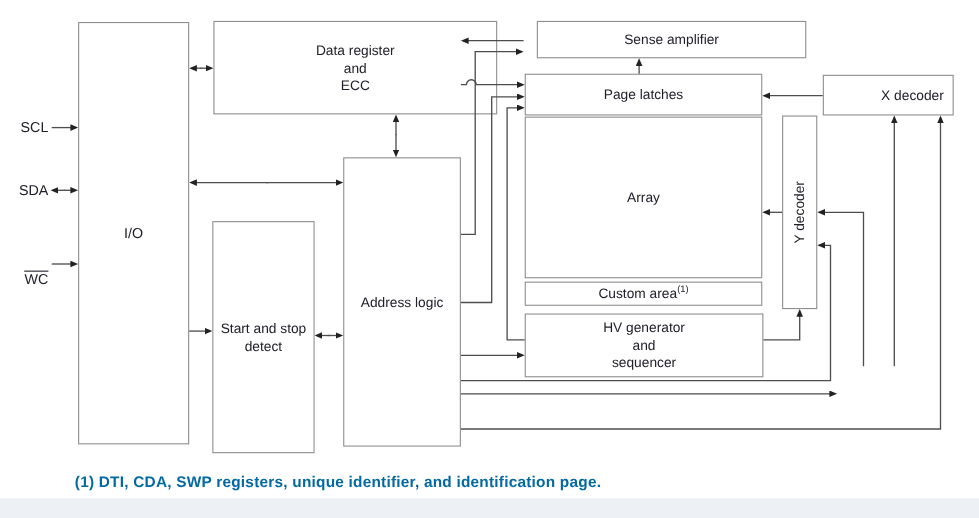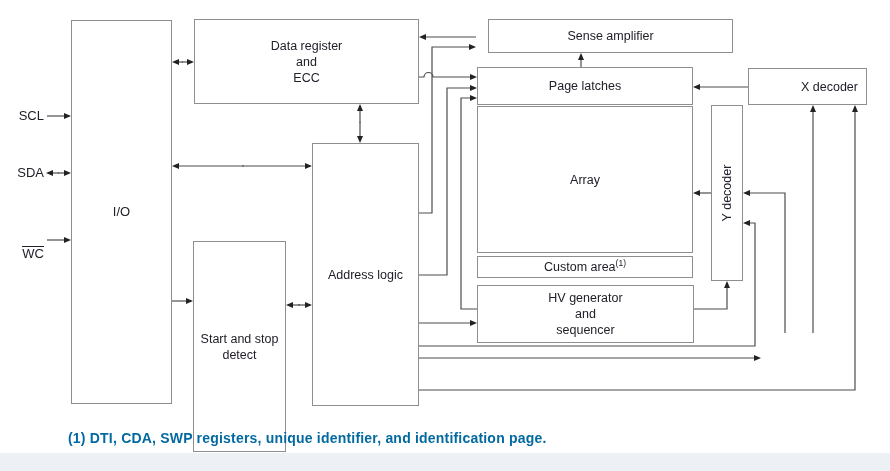--- a/index.html
+++ b/index.html
@@ -34,21 +34,21 @@
 <body>
 
 <div id="stage">
 
   <div class="band"></div>
 
   <div class="box" style="left:71px;top:20px;width:101px;height:384px;font-size:13px;">
     <span>I/O</span>
   </div>
 
-  <div class="box" style="left:194px;top:19px;width:225px;height:85px;">
+  <div class="box" style="left:194px;top:19px;width:258px;height:85px;">
     <span class="pre">Data register
 and
 ECC</span>
   </div>
 
   <div class="box" style="left:488px;top:19px;width:245px;height:34px;">
     <span>Sense amplifier</span>
   </div>
 
   <div class="box" style="left:477px;top:67px;width:216px;height:38px;">
@@ -75,21 +75,21 @@
 
   <div class="box" style="left:711px;top:105px;width:32px;height:176px;">
     <span class="ydec-label">Y decoder</span>
   </div>
 
 
   <div class="box" style="left:312px;top:143px;width:107px;height:263px;">
     <span>Address logic</span>
   </div>
 
-  <div class="box" style="left:193px;top:201px;width:93px;height:211px;margin-top:40px;">
+  <div class="box" style="left:193px;top:201px;width:93px;height:211px;">
     <span class="pre">Start and stop
 detect</span>
   </div>
 
   <div class="siglabel" style="top:109px;">
     <span>SCL</span>
   </div>
   <div class="siglabel" style="top:166px;">
     <span>SDA</span>
   </div>

